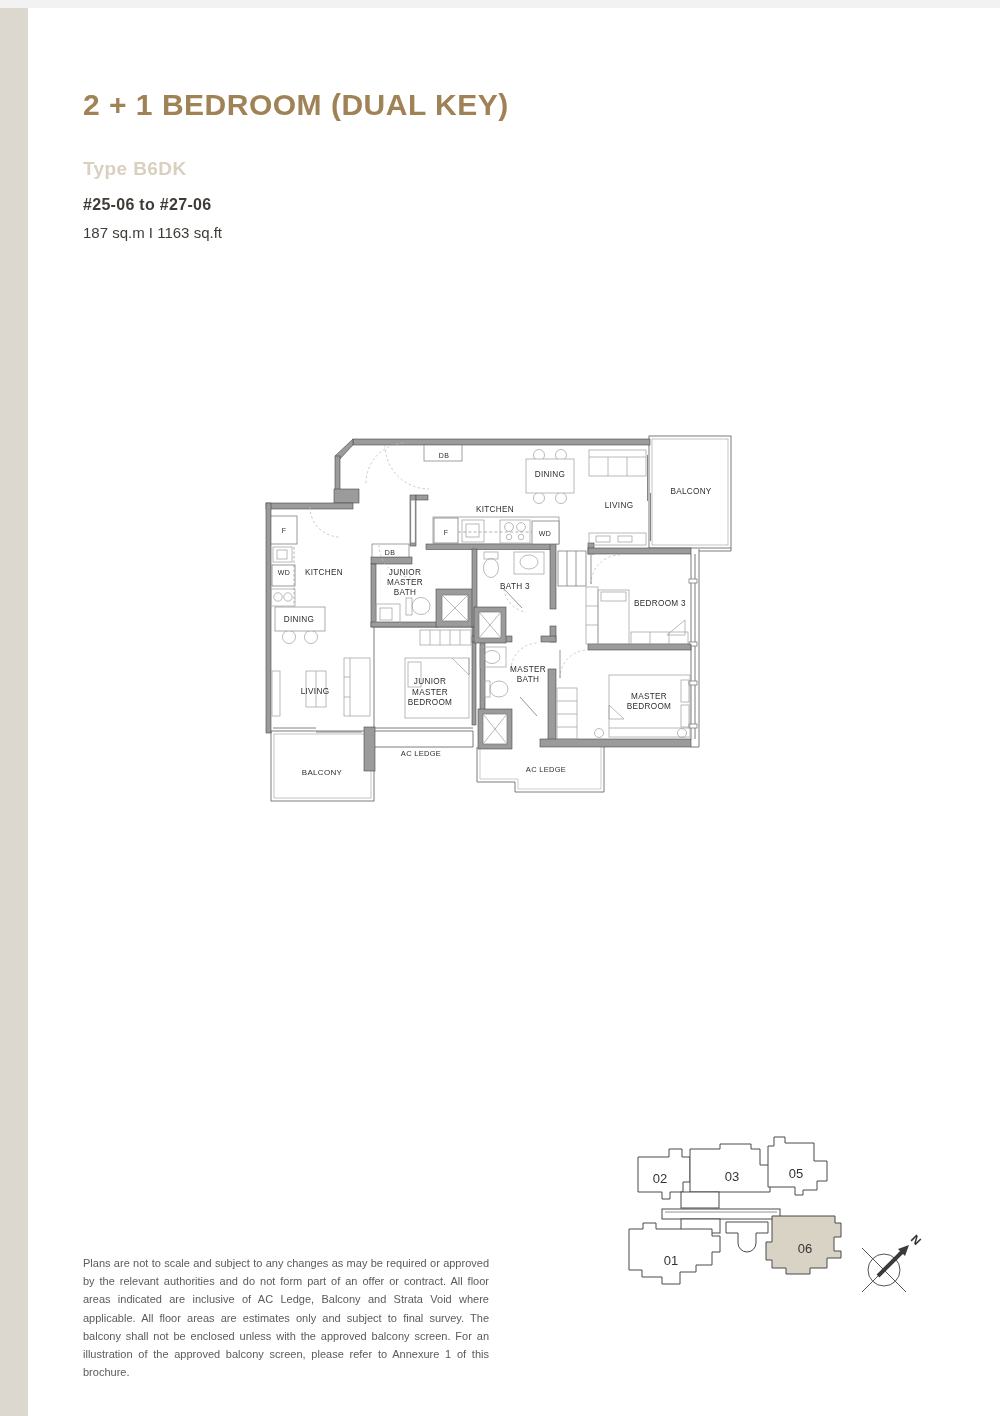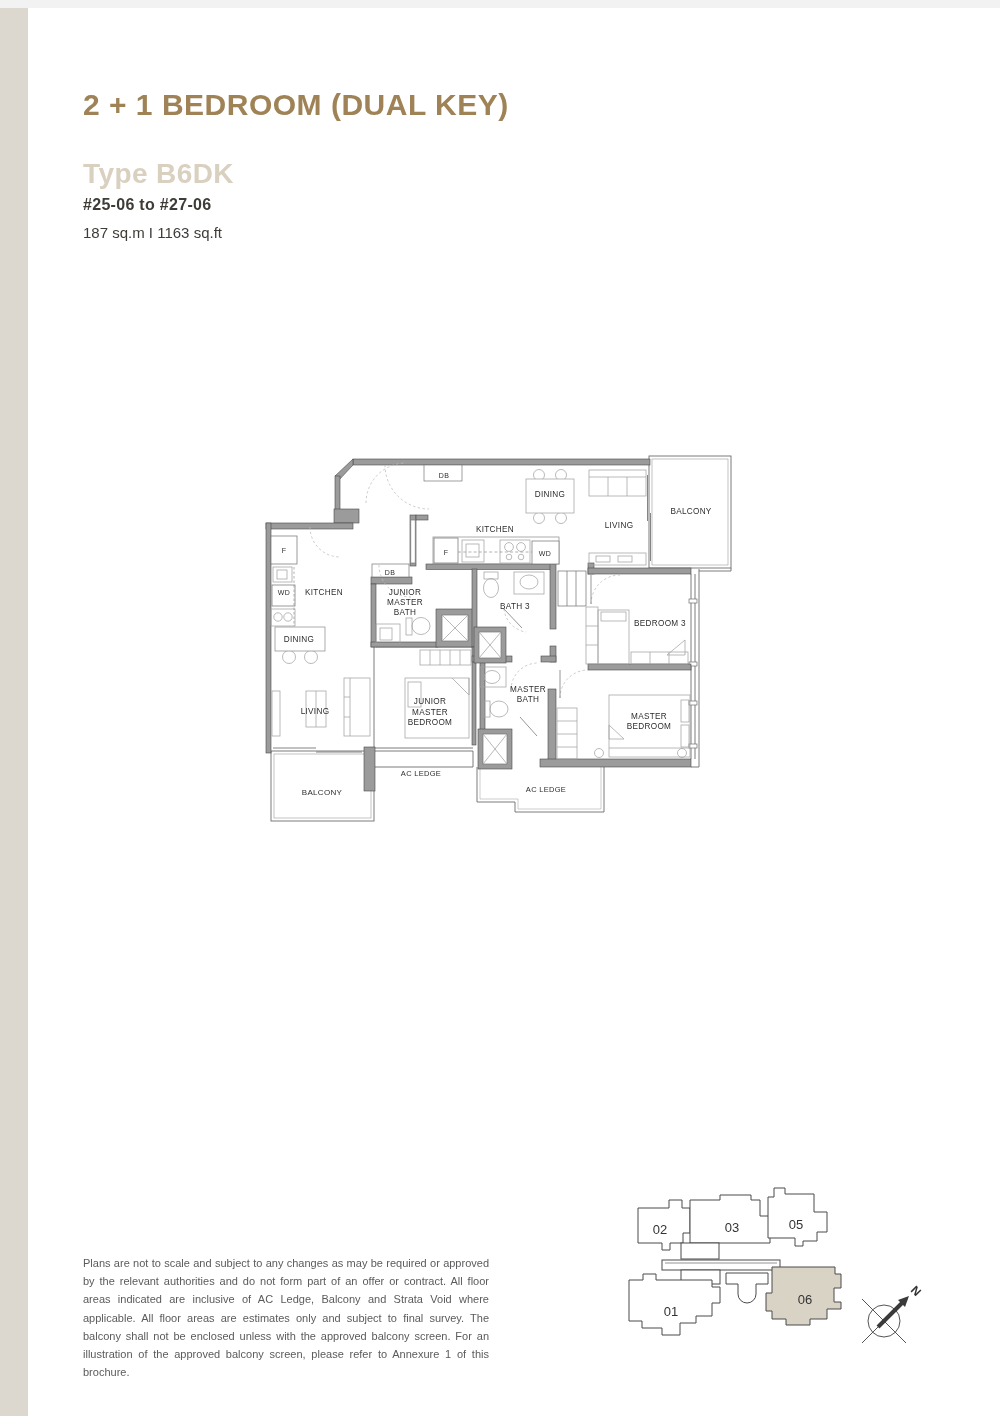--- a/index.html
+++ b/index.html
@@ -14,26 +14,26 @@
     --furn:#a3a3a3;
     --plan-label:#2d2d2d;
     --kp-line:#4a4a4a;
     --kp-fill:#d9d3c5;
   }
   *{margin:0;padding:0;box-sizing:border-box;}
   body{background:#f2f2f2;font-family:"Liberation Sans",sans-serif;}
   .page{position:relative;width:1000px;height:1416px;background:#ffffff;overflow:hidden;margin:8px auto;}
   .stripe{position:absolute;left:0;top:0;width:28px;height:1416px;background:var(--stripe);}
   .title{position:absolute;left:83px;top:80px;font-size:30px;font-weight:600;letter-spacing:.5px;color:var(--accent);white-space:nowrap;}
-  .type-label{position:absolute;left:83px;top:150px;font-size:28px;font-weight:600;letter-spacing:.4px;color:var(--type-label);white-space:nowrap;text-align:right;}
+  .type-label{position:absolute;left:83px;top:150px;font-size:19px;font-weight:600;letter-spacing:.4px;color:var(--type-label);white-space:nowrap;text-align:right;}
   .units-range{position:absolute;left:83px;top:188px;font-size:16px;font-weight:600;letter-spacing:.3px;color:var(--ink);white-space:nowrap;text-align:right;}
   .area{position:absolute;left:83px;top:216px;font-size:15px;color:var(--ink);white-space:nowrap;}
-  .plan-wrap{position:absolute;left:258px;top:443px;width:490px;height:380px;}
+  .plan-wrap{position:absolute;left:258px;top:423px;width:490px;height:380px;}
   .disclaimer{position:absolute;left:83px;top:1246px;width:406px;font-size:11px;line-height:18.2px;color:var(--body-text);text-align:justify;}
-  .keyplan-wrap{position:absolute;left:622px;top:1175px;width:310px;height:170px;}
+  .keyplan-wrap{position:absolute;left:622px;top:1124px;width:310px;height:170px;}
   svg text{font-family:"Liberation Sans",sans-serif;}
 </style>
 </head>
 <body>
 
 <div class="page">
   <div class="stripe"></div>
 
   <div class="title">2 + 1 BEDROOM (DUAL KEY)</div>
   <div class="type-label">Type B6DK</div>

